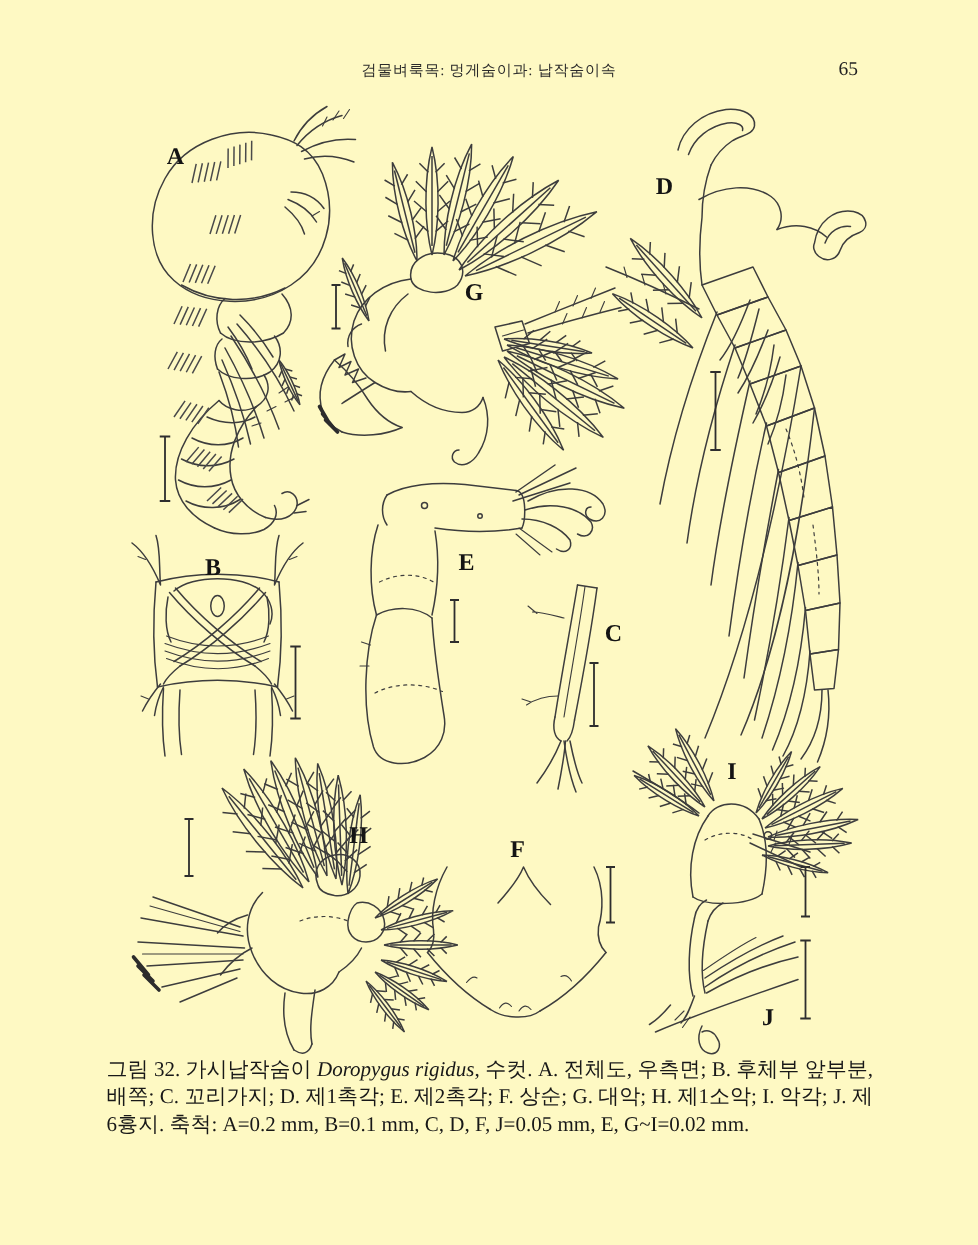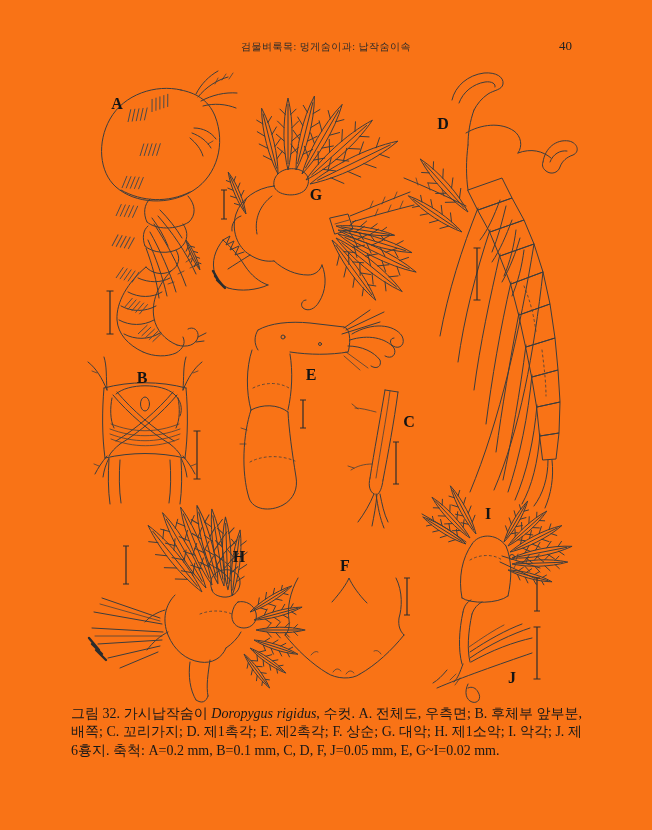--- a/index.html
+++ b/index.html
@@ -1,18 +1,18 @@
 <!DOCTYPE html>
 <html><head>
 <meta charset="utf-8">
 <style>
   html,body{margin:0;padding:0;background:#e8e8e6;}
   .page{
     position:relative;width:652px;height:830px;margin:0 auto;
-    background:#f97316;overflow:hidden;
+    background:#fef9c3;overflow:hidden;
     font-family:"Liberation Serif","DejaVu Serif",serif;color:#1c1c1c;
   }
   .running-header{position:absolute;top:40px;left:72px;right:72px;height:16px;}
   .running-title{display:block;text-align:center;font-size:10px;letter-spacing:.5px;color:#2a2a2a;}
   .page-number{position:absolute;right:8px;top:-2px;font-size:13px;color:#222;}
   .plate{position:absolute;left:0;top:0;width:652px;height:830px;}
   .ln path,.ln ellipse,.ln circle,.ln line{fill:none;stroke:#3d3d3d;stroke-width:1;stroke-linecap:round;stroke-linejoin:round;}
   .ln .heavy{stroke-width:2.4;stroke:#2c2c2c;}
   .ln .dots{stroke-dasharray:2 3;stroke-width:.8;}
   .ln .thin{stroke-width:.75;}
@@ -24,21 +24,21 @@
   }
   .caption i{font-style:italic;}
 </style>
 </head>
 <body>
 
 <div class="page">
 
   <div class="running-header">
     <span class="running-title">검물벼룩목: 멍게숨이과: 납작숨이속</span>
-    <span class="page-number">40</span>
+    <span class="page-number">65</span>
   </div>
 
   <svg class="plate" viewBox="0 0 652 830">
     <defs>
       <g id="feather">
         <path vector-effect="non-scaling-stroke" fill="none" stroke="#3d3d3d" d="M0,0 C-4,-16 -5,-40 0,-60 C5,-40 4,-16 0,0"></path>
         <path vector-effect="non-scaling-stroke" fill="none" stroke="#3d3d3d" d="M0,-5 L0,-55"></path>
         <path vector-effect="non-scaling-stroke" fill="none" stroke="#3d3d3d" d="M-2,-13 L-9,-19 M2,-13 L9,-19 M-3,-24 L-10,-30 M3,-24 L10,-30 M-3,-35 L-9,-41 M3,-35 L9,-41 M-2,-46 L-7,-51 M2,-46 L7,-51"></path>
       </g>
       <g id="hatch">

